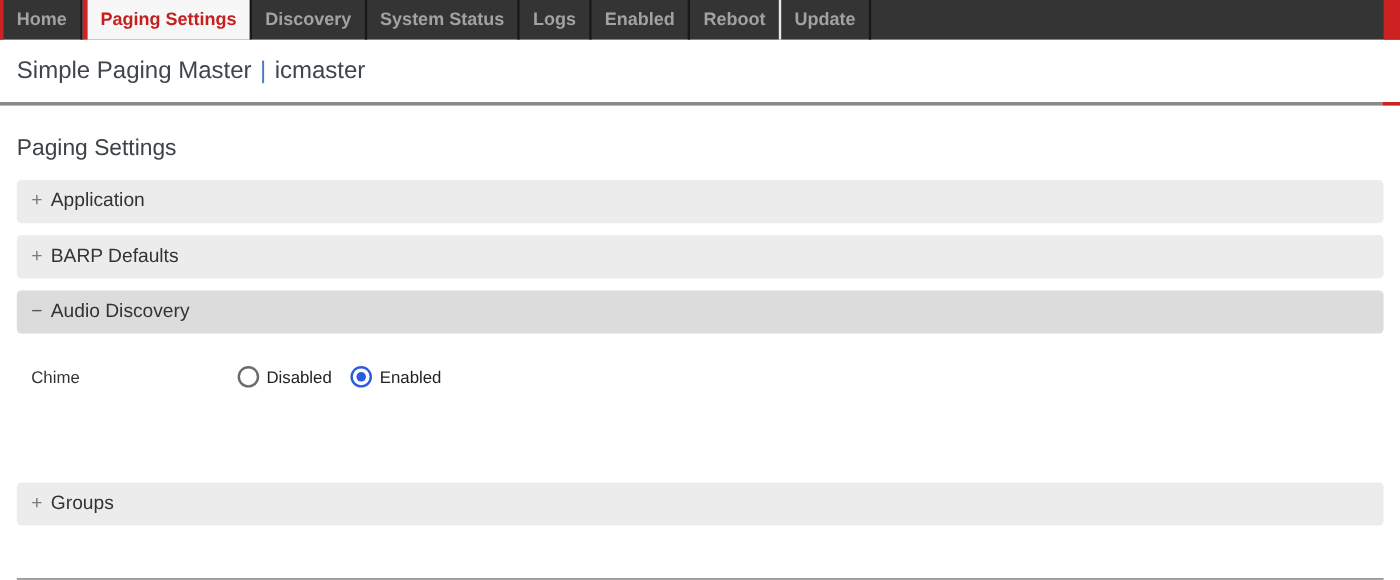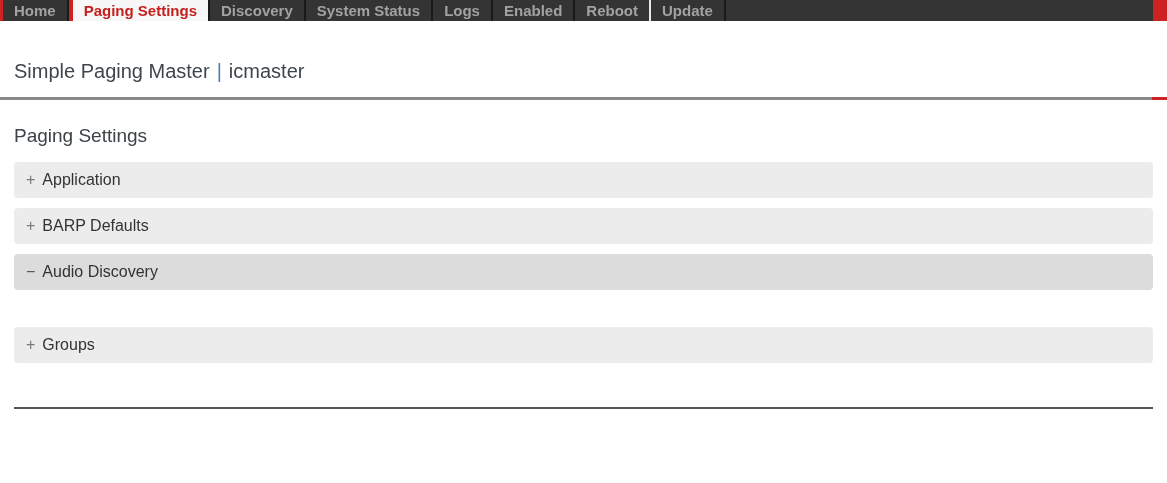--- a/index.html
+++ b/index.html
@@ -5,21 +5,21 @@
   * { box-sizing: border-box; margin: 0; padding: 0; }
   html, body {
     width: 1167px; height: 483px;
     background: #ffffff;
     font-family: "Liberation Sans", "DejaVu Sans", sans-serif;
     overflow: hidden;
   }
 
   
   .topnav {
-    height: 21px;
+    height: 33px;
     background: #343434;
     display: flex;
     align-items: stretch;
   }
   .nav-accent-left { width: 3px; background: #cc2222; }
   .nav-accent-right { width: 14px; background: #cc2222; margin-left: 0; }
   .nav-fill { flex: 1; }
   .tab {
     display: flex; align-items: center;
     padding: 0 11px;
@@ -36,21 +36,20 @@
   }
   .tab.last { border-right: 2px solid #e8e8e8; }
 
   
   .app-header {
     height: 52px;
     display: flex; align-items: center;
     padding-left: 14px;
     font-size: 20px;
     color: #3f464b;
-    margin-top: 24px;
   }
   .app-header .sep { color: #4a7dbd; padding: 0 7px; }
   .header-divider { display: flex; height: 3px; }
   .header-divider .bar { flex: 1; background: #8a8a8a; }
   .header-divider .tip { width: 15px; background: #cc2222; }
 
   
   .main { padding: 0 14px; }
   .page-title {
     margin-top: 24px;
@@ -141,20 +140,35 @@
   <div class="section">
     <span class="toggle">+</span>
     <span>BARP Defaults</span>
   </div>
 
   <div class="section expanded">
     <span class="toggle">−</span>
     <span>Audio Discovery</span>
   </div>
 
+  <div class="section-body">
+    <div class="field-row">
+      <span class="field-label">Chime</span>
+      <div class="radio-group">
+        <div class="radio-option">
+          <span class="radio"></span>
+          <span class="radio-label">Disabled</span>
+        </div>
+        <div class="radio-option">
+          <span class="radio checked"></span>
+          <span class="radio-label">Enabled</span>
+        </div>
+      </div>
+    </div>
+  </div>
 
   <div class="spacer-before-groups"></div>
 
   <div class="section">
     <span class="toggle">+</span>
     <span>Groups</span>
   </div>
 
   <div class="footer-divider"></div>
 

